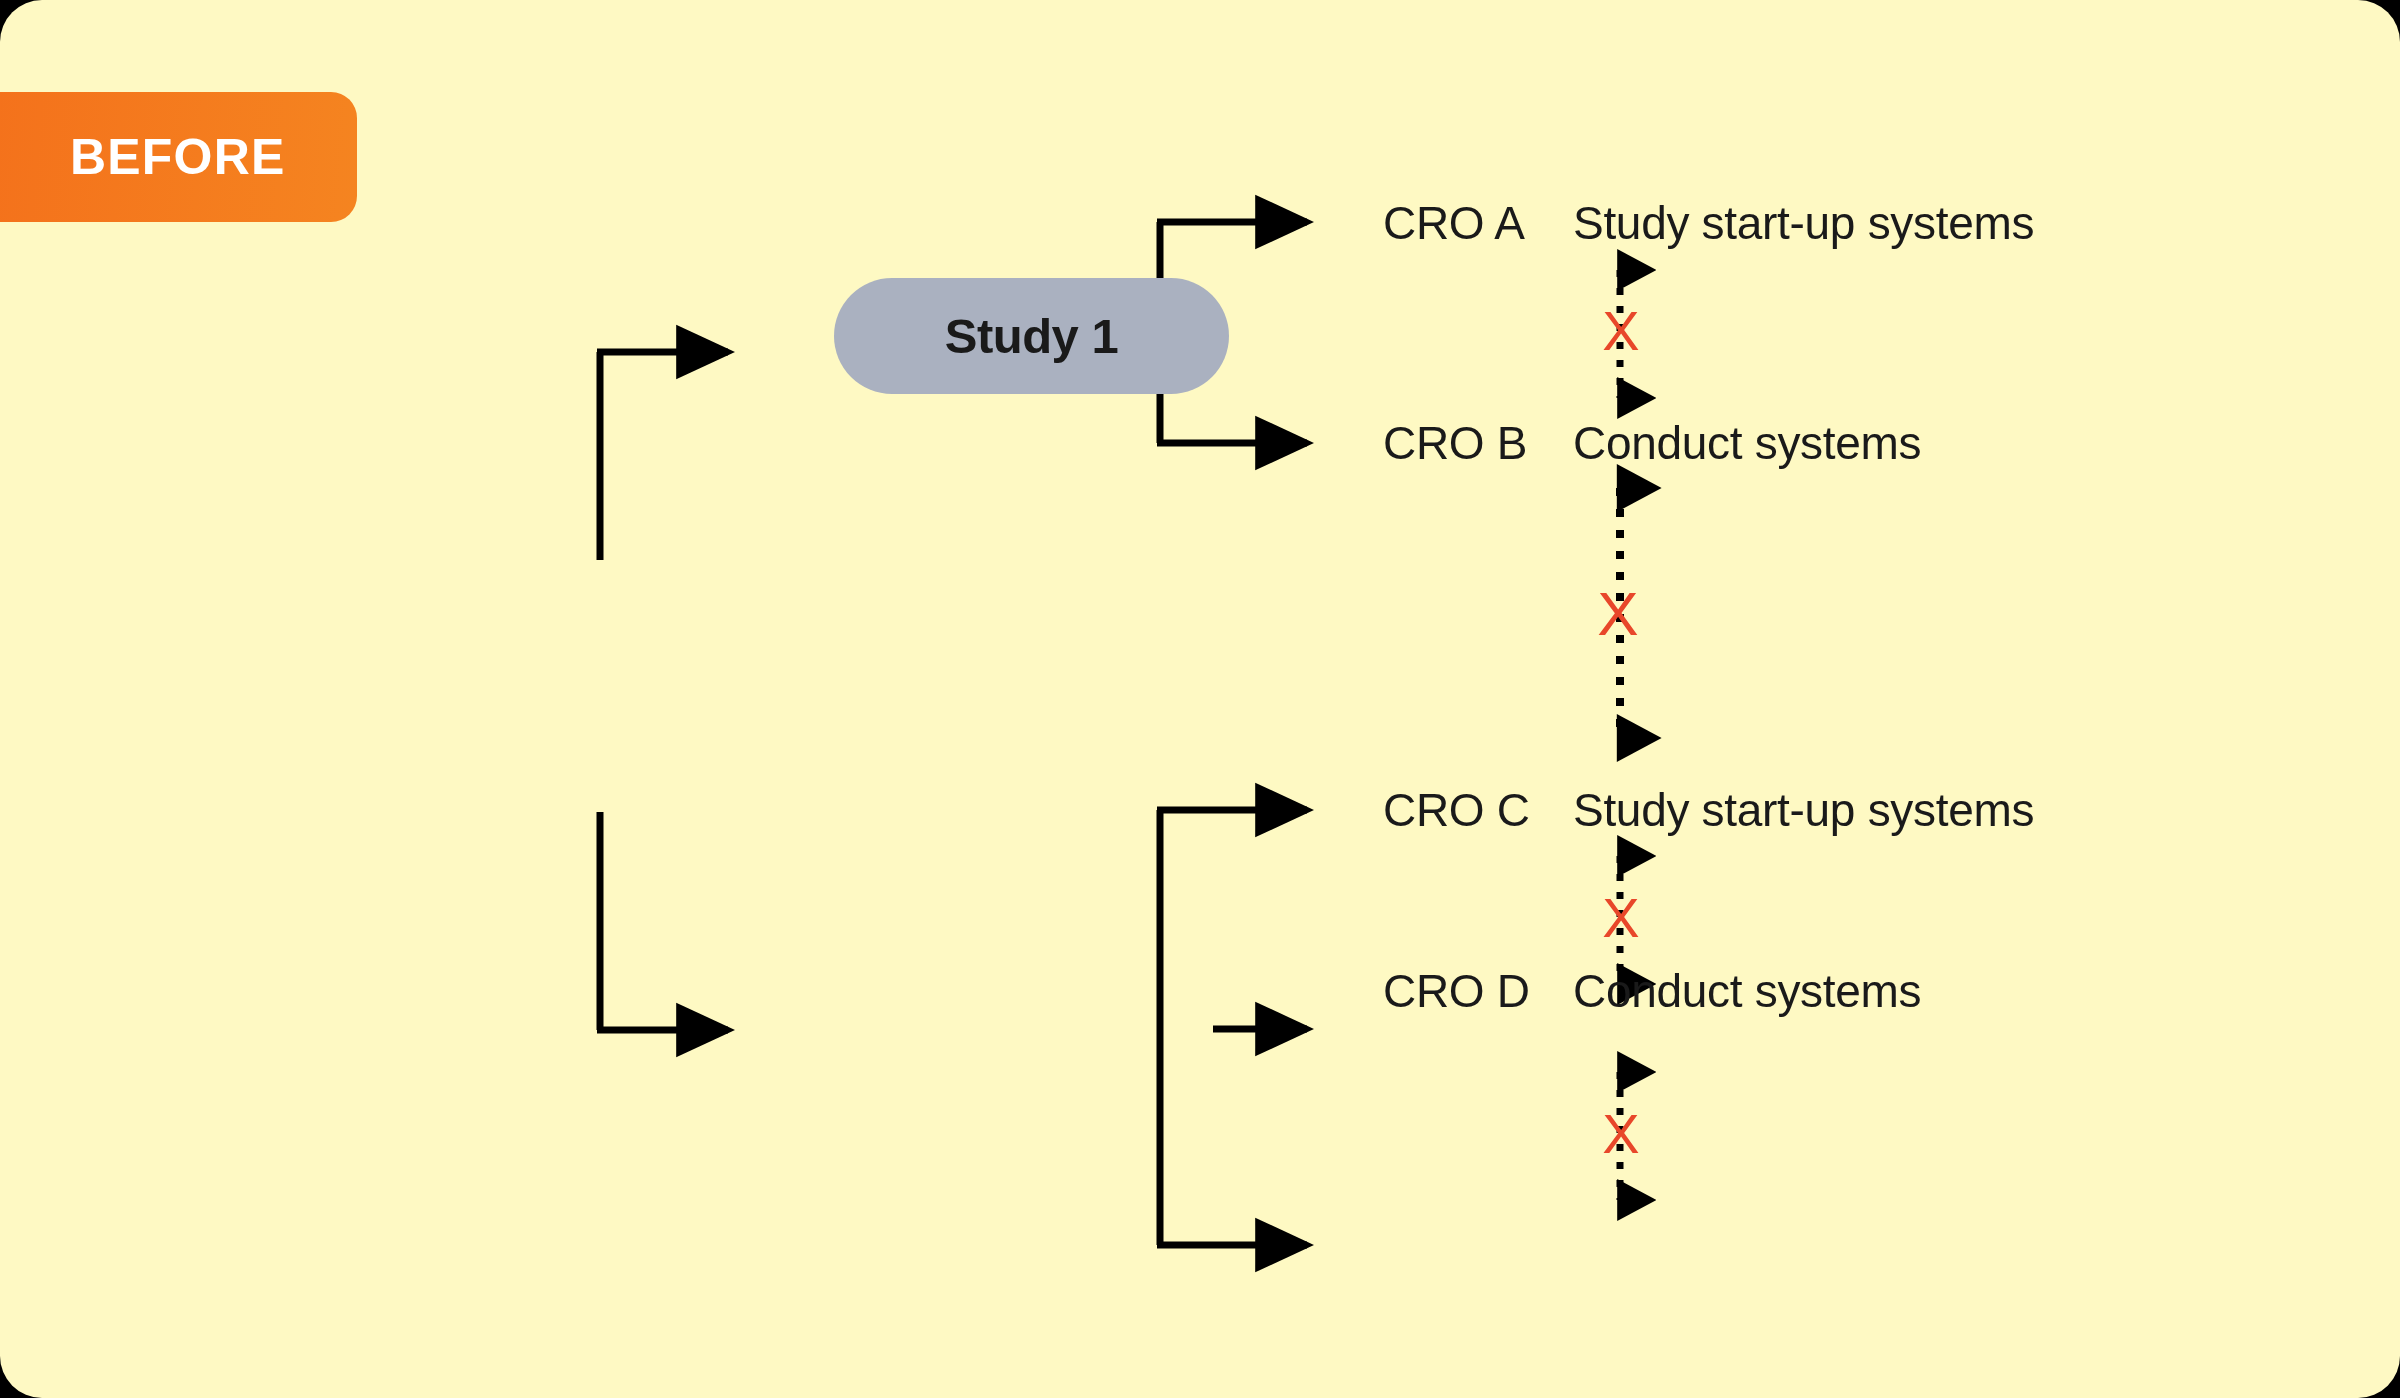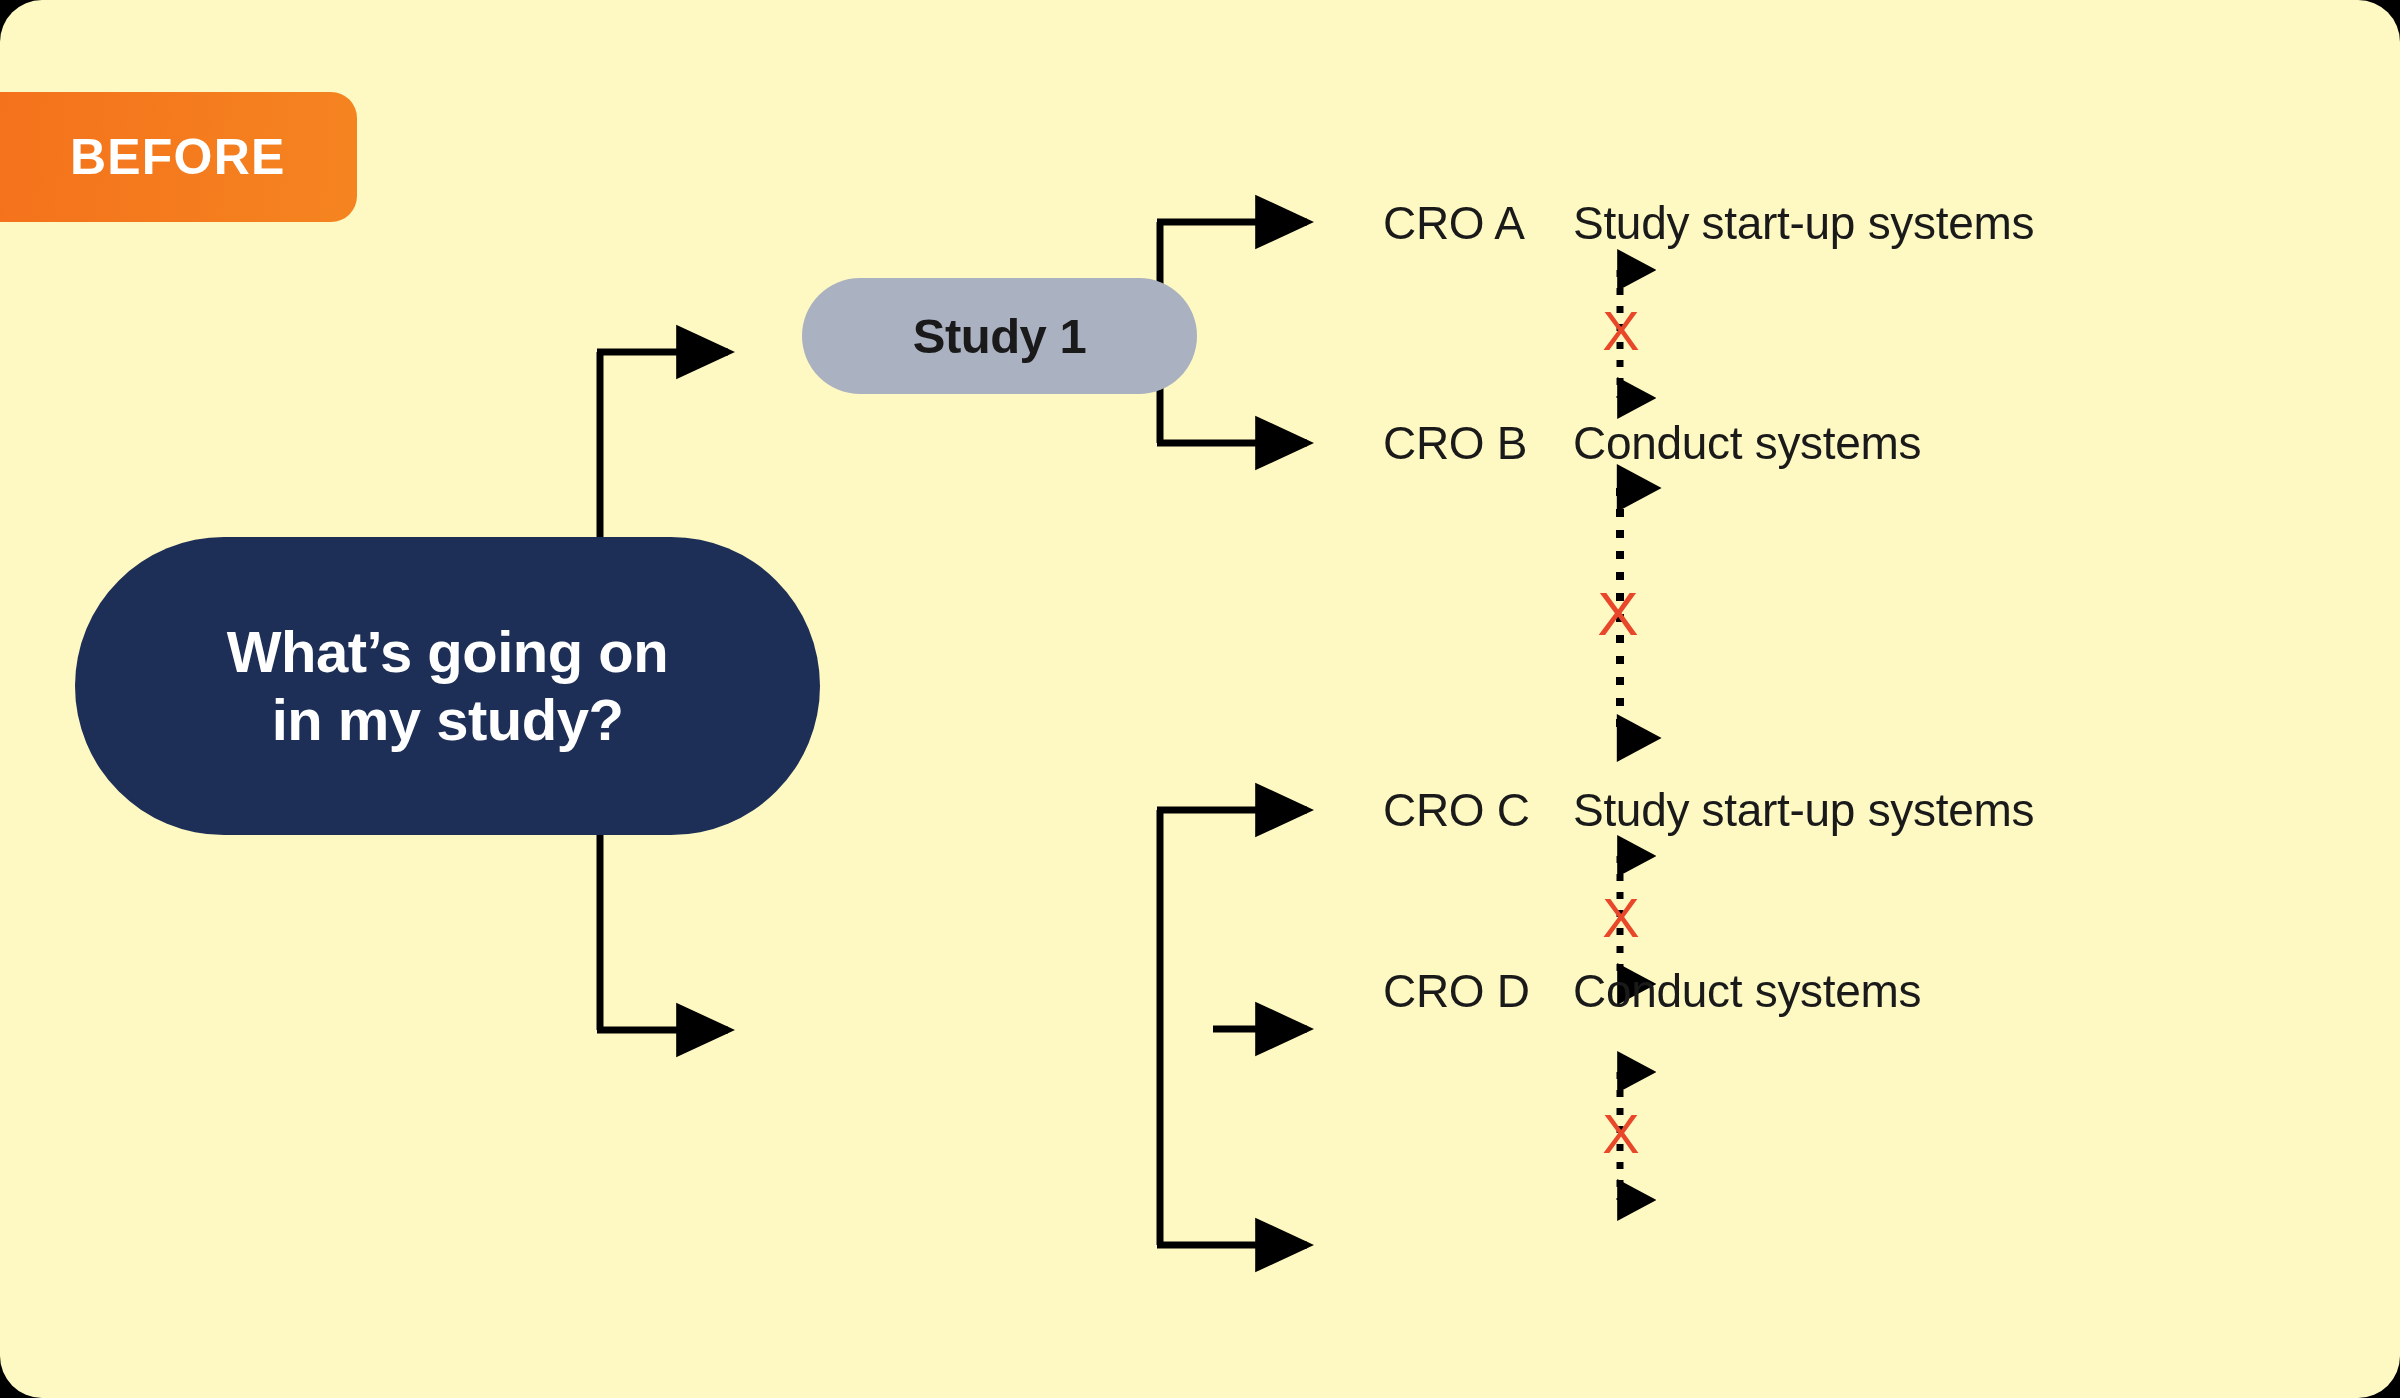--- a/index.html
+++ b/index.html
@@ -88,21 +88,21 @@
     display: flex;
     align-items: center;
     justify-content: center;
   }
   .study-pill .pill-text {
     color: #1A1A1A;
     font-size: 49px;
     font-weight: bold;
     letter-spacing: -0.5px;
   }
-  #study-pill-1 { left: 802px; top: 278px; }
+  #study-pill-1 { left: 834px; top: 278px; }
   #study-pill-2 { left: 818px; top: 971px; }
 
   
   .cro-row {
     position: absolute;
     left: 1383px;
     height: 70px;
     display: flex;
     align-items: center;
   }
@@ -193,24 +193,20 @@
 
     <g>
       <path d="M 1620 856 L 1620 984" stroke="#000000" stroke-width="7" stroke-dasharray="7 11" fill="none" marker-start="url(#arrowup)" marker-end="url(#arrowdown)"></path>
     </g>
 
     <g>
       <path d="M 1620 1072 L 1620 1200" stroke="#000000" stroke-width="7" stroke-dasharray="7 11" fill="none" marker-start="url(#arrowup)" marker-end="url(#arrowdown)"></path>
     </g>
   </svg>
 
-  <div id="root-node">
-    <span class="root-text">What’s going on
-in my study?</span>
-  </div>
 
   <div id="study-pill-1" class="study-pill">
     <span class="pill-text">Study 1</span>
   </div>
 
   <div id="cro-row-a" class="cro-row">
     <span class="cro-code">CRO A</span>
     <span class="cro-desc">Study start-up systems</span>
   </div>
   <div id="cro-row-b" class="cro-row">

